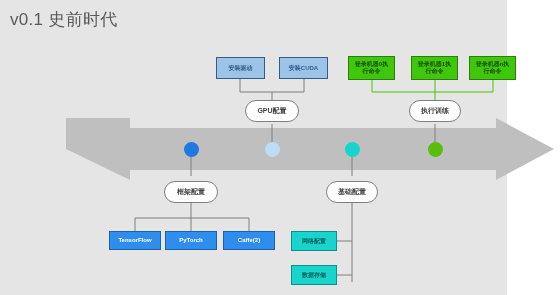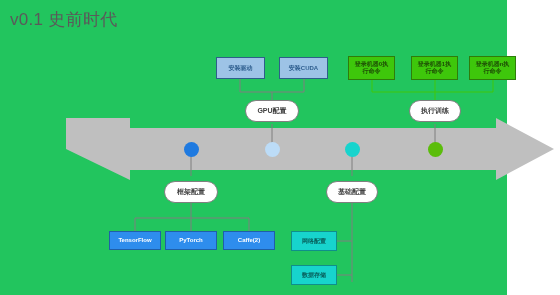--- a/index.html
+++ b/index.html
@@ -14,21 +14,21 @@
     font-family: "Liberation Sans", "DejaVu Sans", sans-serif;
     overflow: hidden;
     position: relative;
   }
   #slide {
     position: absolute;
     left: 0;
     top: 0;
     width: 507px;
     height: 295px;
-    background: #22c55e;
+    background: #e5e5e5;
   }
   #title {
     position: absolute;
     left: 10px;
     top: 8px;
     font-size: 17px;
     color: #5a5a5a;
     letter-spacing: 0.3px;
     white-space: nowrap;
     font-weight: 400;

